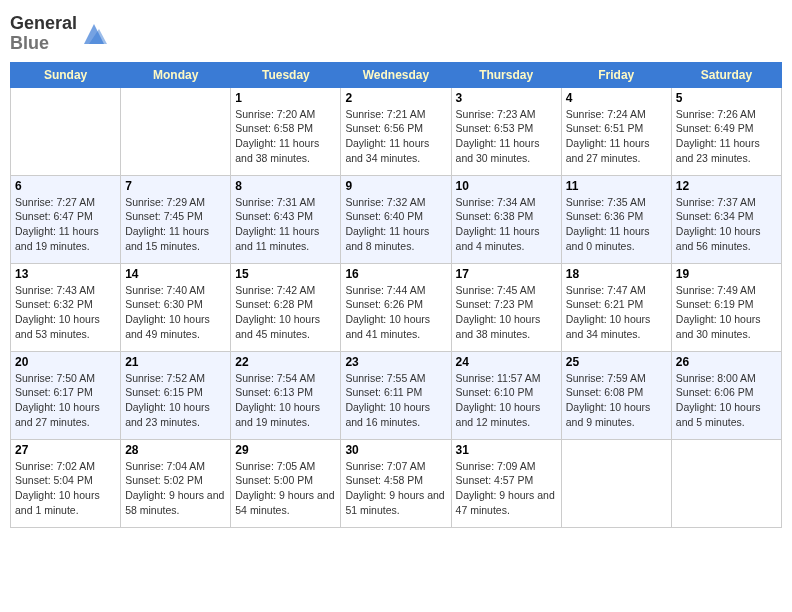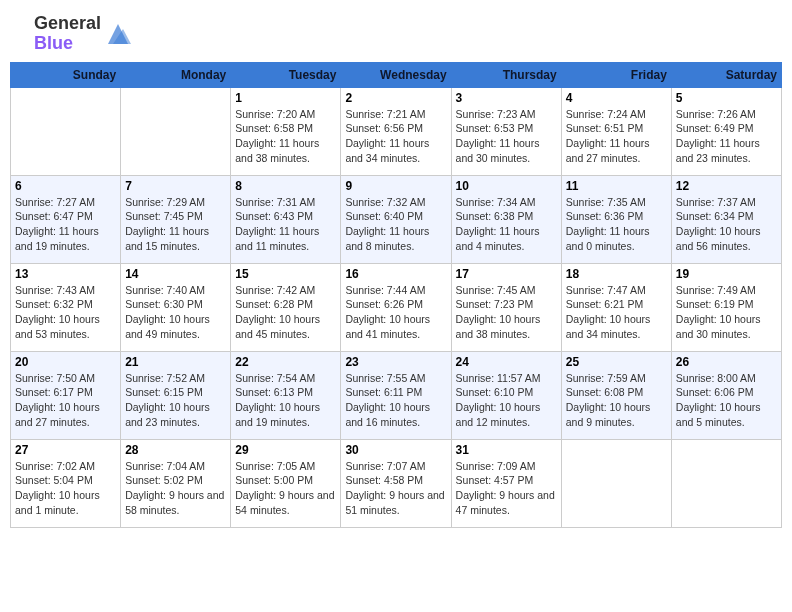--- a/index.html
+++ b/index.html
@@ -8,41 +8,40 @@
       background: #fff;
       width: 792px;
       min-height: 612px;
       padding: 10px;
     }
     .header {
       display: flex;
       justify-content: space-between;
       align-items: flex-start;
       margin-bottom: 8px;
-      margin-left: 24px;
     }
     .logo {
       display: flex;
       align-items: center;
       margin-top: 4px;
     }
     .logo-text {
       display: flex;
       flex-direction: column;
       line-height: 1.1;
     }
     .logo-general {
       font-size: 18px;
       font-weight: bold;
       color: #333;
     }
     .logo-blue {
       font-size: 18px;
       font-weight: bold;
-      color: #8b5cf6;
+      color: #737373;
     }
     .logo-icon {
       width: 30px;
       height: 30px;
       margin-left: 2px;
     }
     .title-block {
       text-align: right;
     }
     .month-title {
@@ -54,23 +53,23 @@
       font-size: 16px;
       color: #333;
     }
     table {
       width: 100%;
       border-collapse: collapse;
       font-size: 11px;
     }
     thead th {
       background-color: #3a7bd5;
-      color: #0f172a;
+      color: #fef9c3;
       padding: 5px 4px;
-      text-align: right;
+      text-align: center;
       font-size: 12px;
       font-weight: bold;
       border: 1px solid #3a7bd5;
     }
     tbody td {
       border: 1px solid #ccc;
       vertical-align: top;
       padding: 3px 4px;
       width: calc(100% / 7);
       min-height: 80px;

